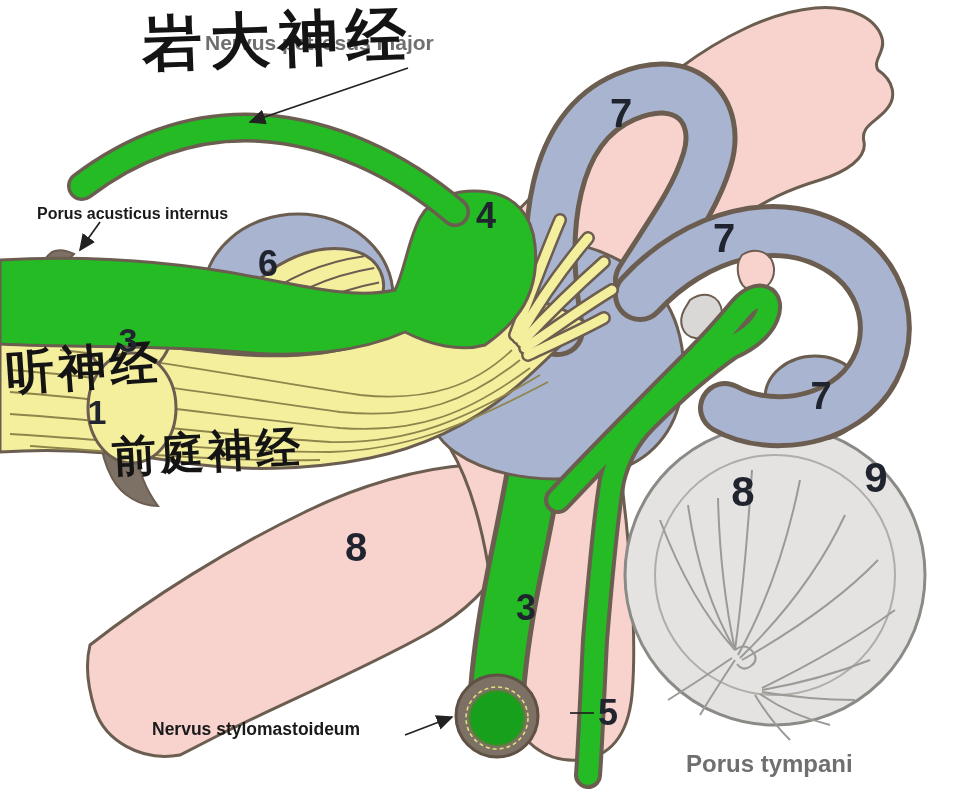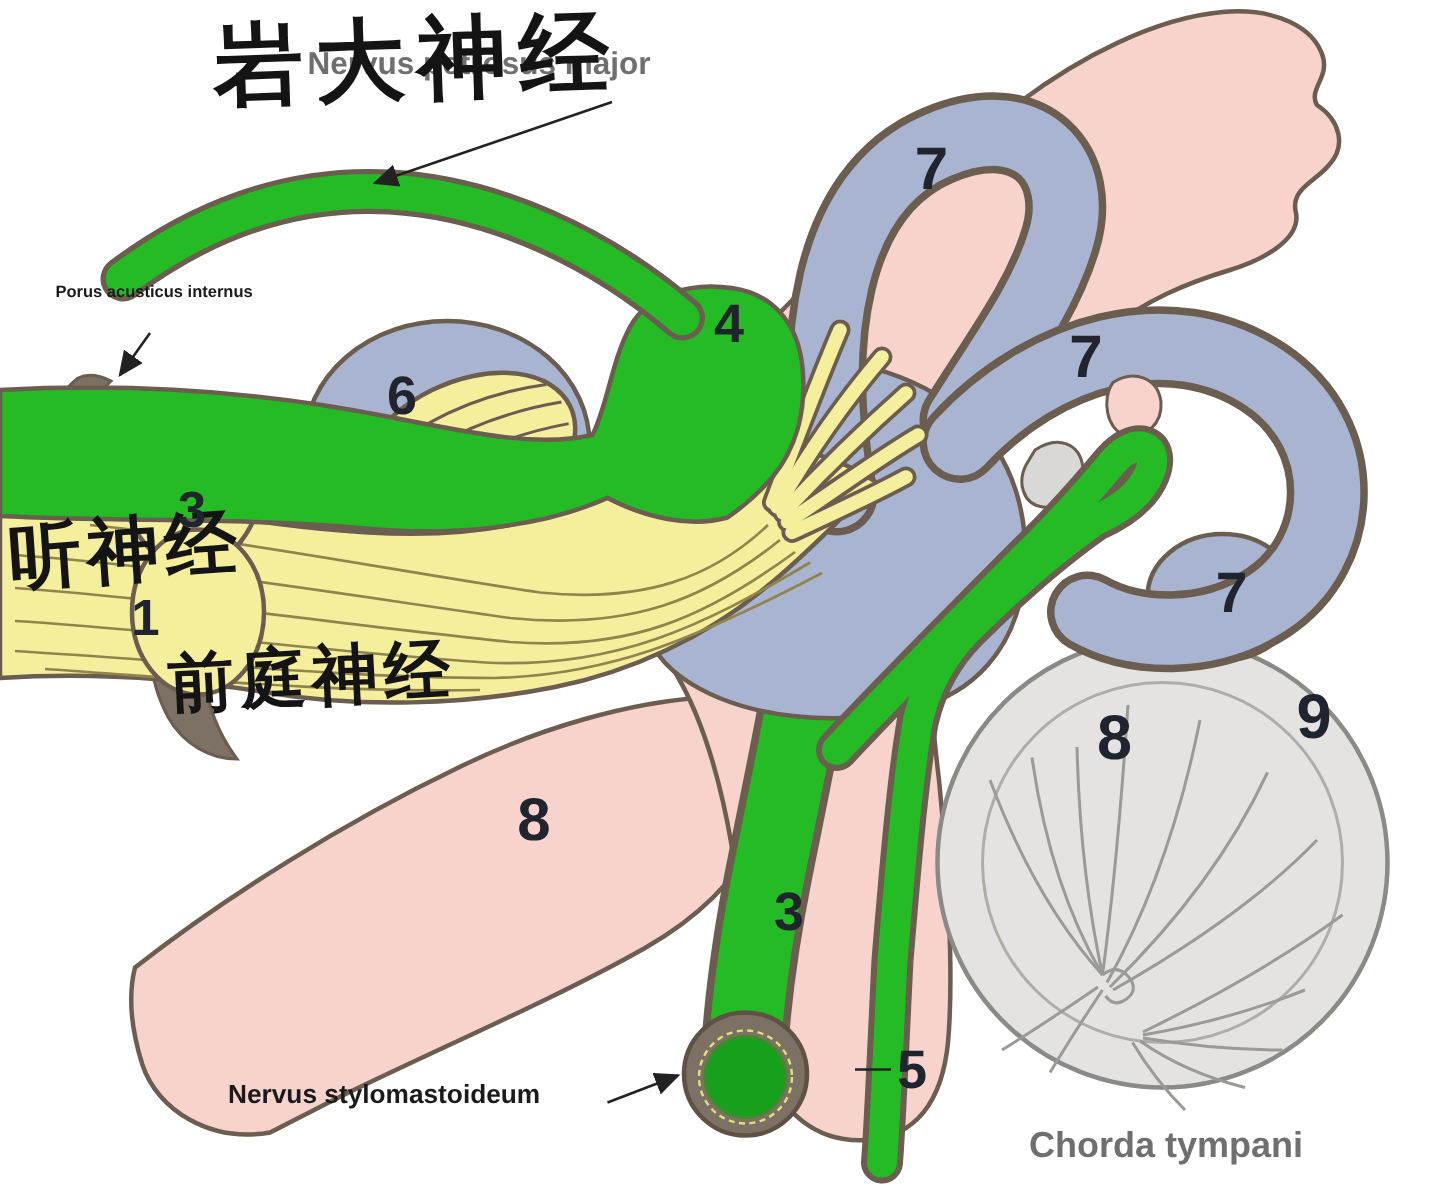--- a/index.html
+++ b/index.html
@@ -164,28 +164,28 @@
     <path d="M408,68 L250,122" marker-end="url(#ah)"></path>
     <path d="M100,222 L80,250" marker-end="url(#ah)"></path>
     <path d="M405,735 L452,717" marker-end="url(#ah)"></path>
     <path d="M570,713 L594,713"></path>
   </g>
 </svg>
 
   <div class="lbl latin-faded" style="left:205px;top:32px;font-size:21px;">Nervus petrosus major</div>
   <div class="lbl cn" style="left:142px;top:10px;font-size:60px;letter-spacing:8px;transform:rotate(-2deg);">岩大神经</div>
 
-  <div class="lbl latin" style="left:37px;top:190px;font-size:11px;">Porus acusticus internus</div>
+  <div class="lbl latin" style="left:37px;top:206px;font-size:16px;">Porus acusticus internus</div>
 
   <div class="lbl cn" style="left:6px;top:344px;font-size:48px;letter-spacing:4px;transform:rotate(-4deg);">听神经</div>
   <div class="lbl cn" style="left:112px;top:430px;font-size:44px;letter-spacing:4px;transform:rotate(-3deg);">前庭神经</div>
 
   <div class="lbl latin" style="left:152px;top:721px;font-size:17.5px;">Nervus stylomastoideum</div>
 
-  <div class="lbl latin-faded" style="left:686px;top:752px;font-size:24px;">Chorda tympani</div>
+  <div class="lbl latin-faded" style="left:686px;top:752px;font-size:24px;">Porus tympani</div>
 
   <span class="num" style="left:128px;top:340px;font-size:34px;">3</span>
   <span class="num" style="left:97px;top:412px;font-size:34px;">1</span>
   <span class="num" style="left:268px;top:264px;font-size:36px;">6</span>
   <span class="num" style="left:486px;top:216px;font-size:36px;">4</span>
   <span class="num" style="left:621px;top:113px;font-size:40px;">7</span>
   <span class="num" style="left:724px;top:238px;font-size:40px;">7</span>
   <span class="num" style="left:821px;top:396px;font-size:38px;">7</span>
   <span class="num" style="left:743px;top:492px;font-size:42px;">8</span>
   <span class="num" style="left:876px;top:478px;font-size:42px;">9</span>

